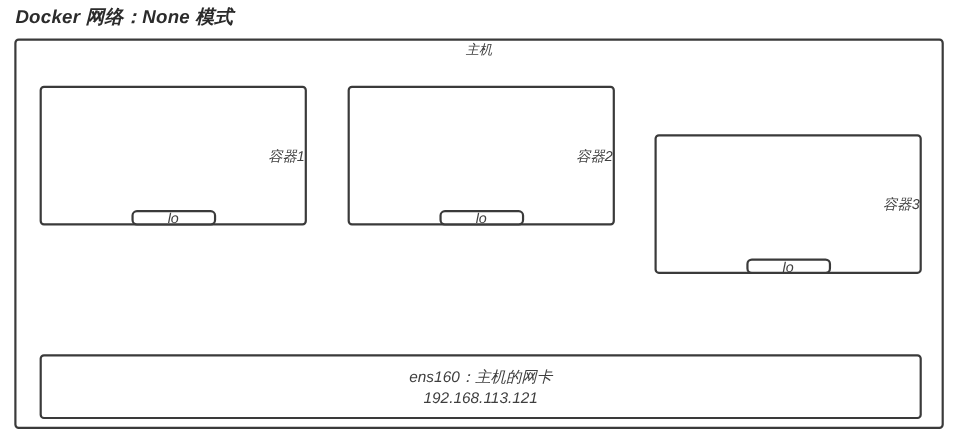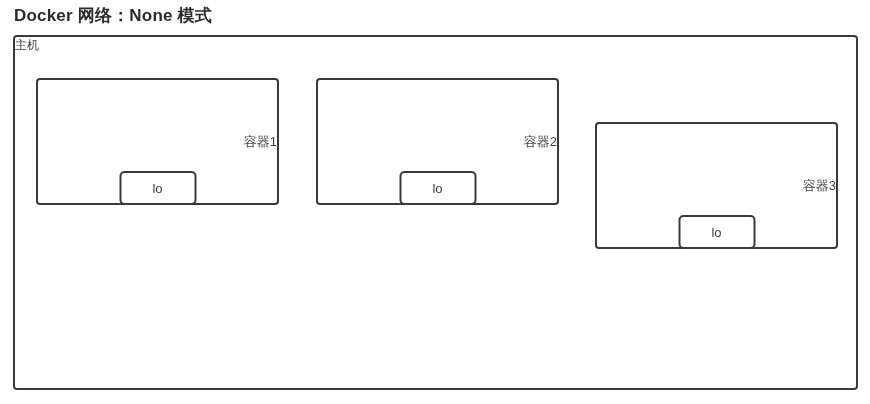--- a/index.html
+++ b/index.html
@@ -1,20 +1,20 @@
 <!DOCTYPE html>
 <html style="--border: #3a3a3a; --text: #3f3f3f; --bg: #ffffff;"><head>
 <meta charset="utf-8">
 <style>
   :root{
     --border:#3a3a3a;
     --text:#3f3f3f;
     --bg:#ffffff;
   }
-  *{margin:0;padding:0;box-sizing:border-box;}
+  *{margin:0;padding:0;box-sizing:border-box;font-style:italic;}
   body{
     background:var(--bg);
     font-family:"Liberation Sans","DejaVu Sans",sans-serif;
   }
   .canvas{
     position:relative;
     width:870px;
     height:404px;
     background:var(--bg);
     overflow:hidden;
@@ -37,20 +37,21 @@
     height:355px;
     border:2px solid var(--border);
     border-radius:4px;
     background:var(--bg);
   }
   .host-label{
     position:absolute;
     left:0;
     right:0;
     top:1px;
+    text-align:center;
     font-size:12px;
     line-height:14px;
     color:var(--text);
   }
   .container-box{
     position:absolute;
     top:41px;
     width:243px;
     height:127px;
     border:2px solid var(--border);
@@ -66,21 +67,21 @@
   .container-label{
     font-size:13px;
     color:var(--text);
   }
   .lo-box{
     position:absolute;
     bottom:-2px;
     left:50%;
     transform:translateX(-50%);
     width:77px;
-    height:34px;
+    height:14px;
     border:2px solid var(--border);
     border-radius:5px;
     background:var(--bg);
     display:flex;
     align-items:center;
     justify-content:center;
     font-size:13px;
     color:var(--text);
   }
   .nic-box{
@@ -129,15 +130,19 @@
       </div>
     </div>
 
     <div class="container-box c3">
       <span class="container-label">容器3</span>
       <div class="lo-box">
         <span>lo</span>
       </div>
     </div>
 
+    <div class="nic-box">
+      <div>ens160：主机的网卡</div>
+      <div>192.168.113.121</div>
+    </div>
 
   </div>
 </div>
 
 </body></html>

